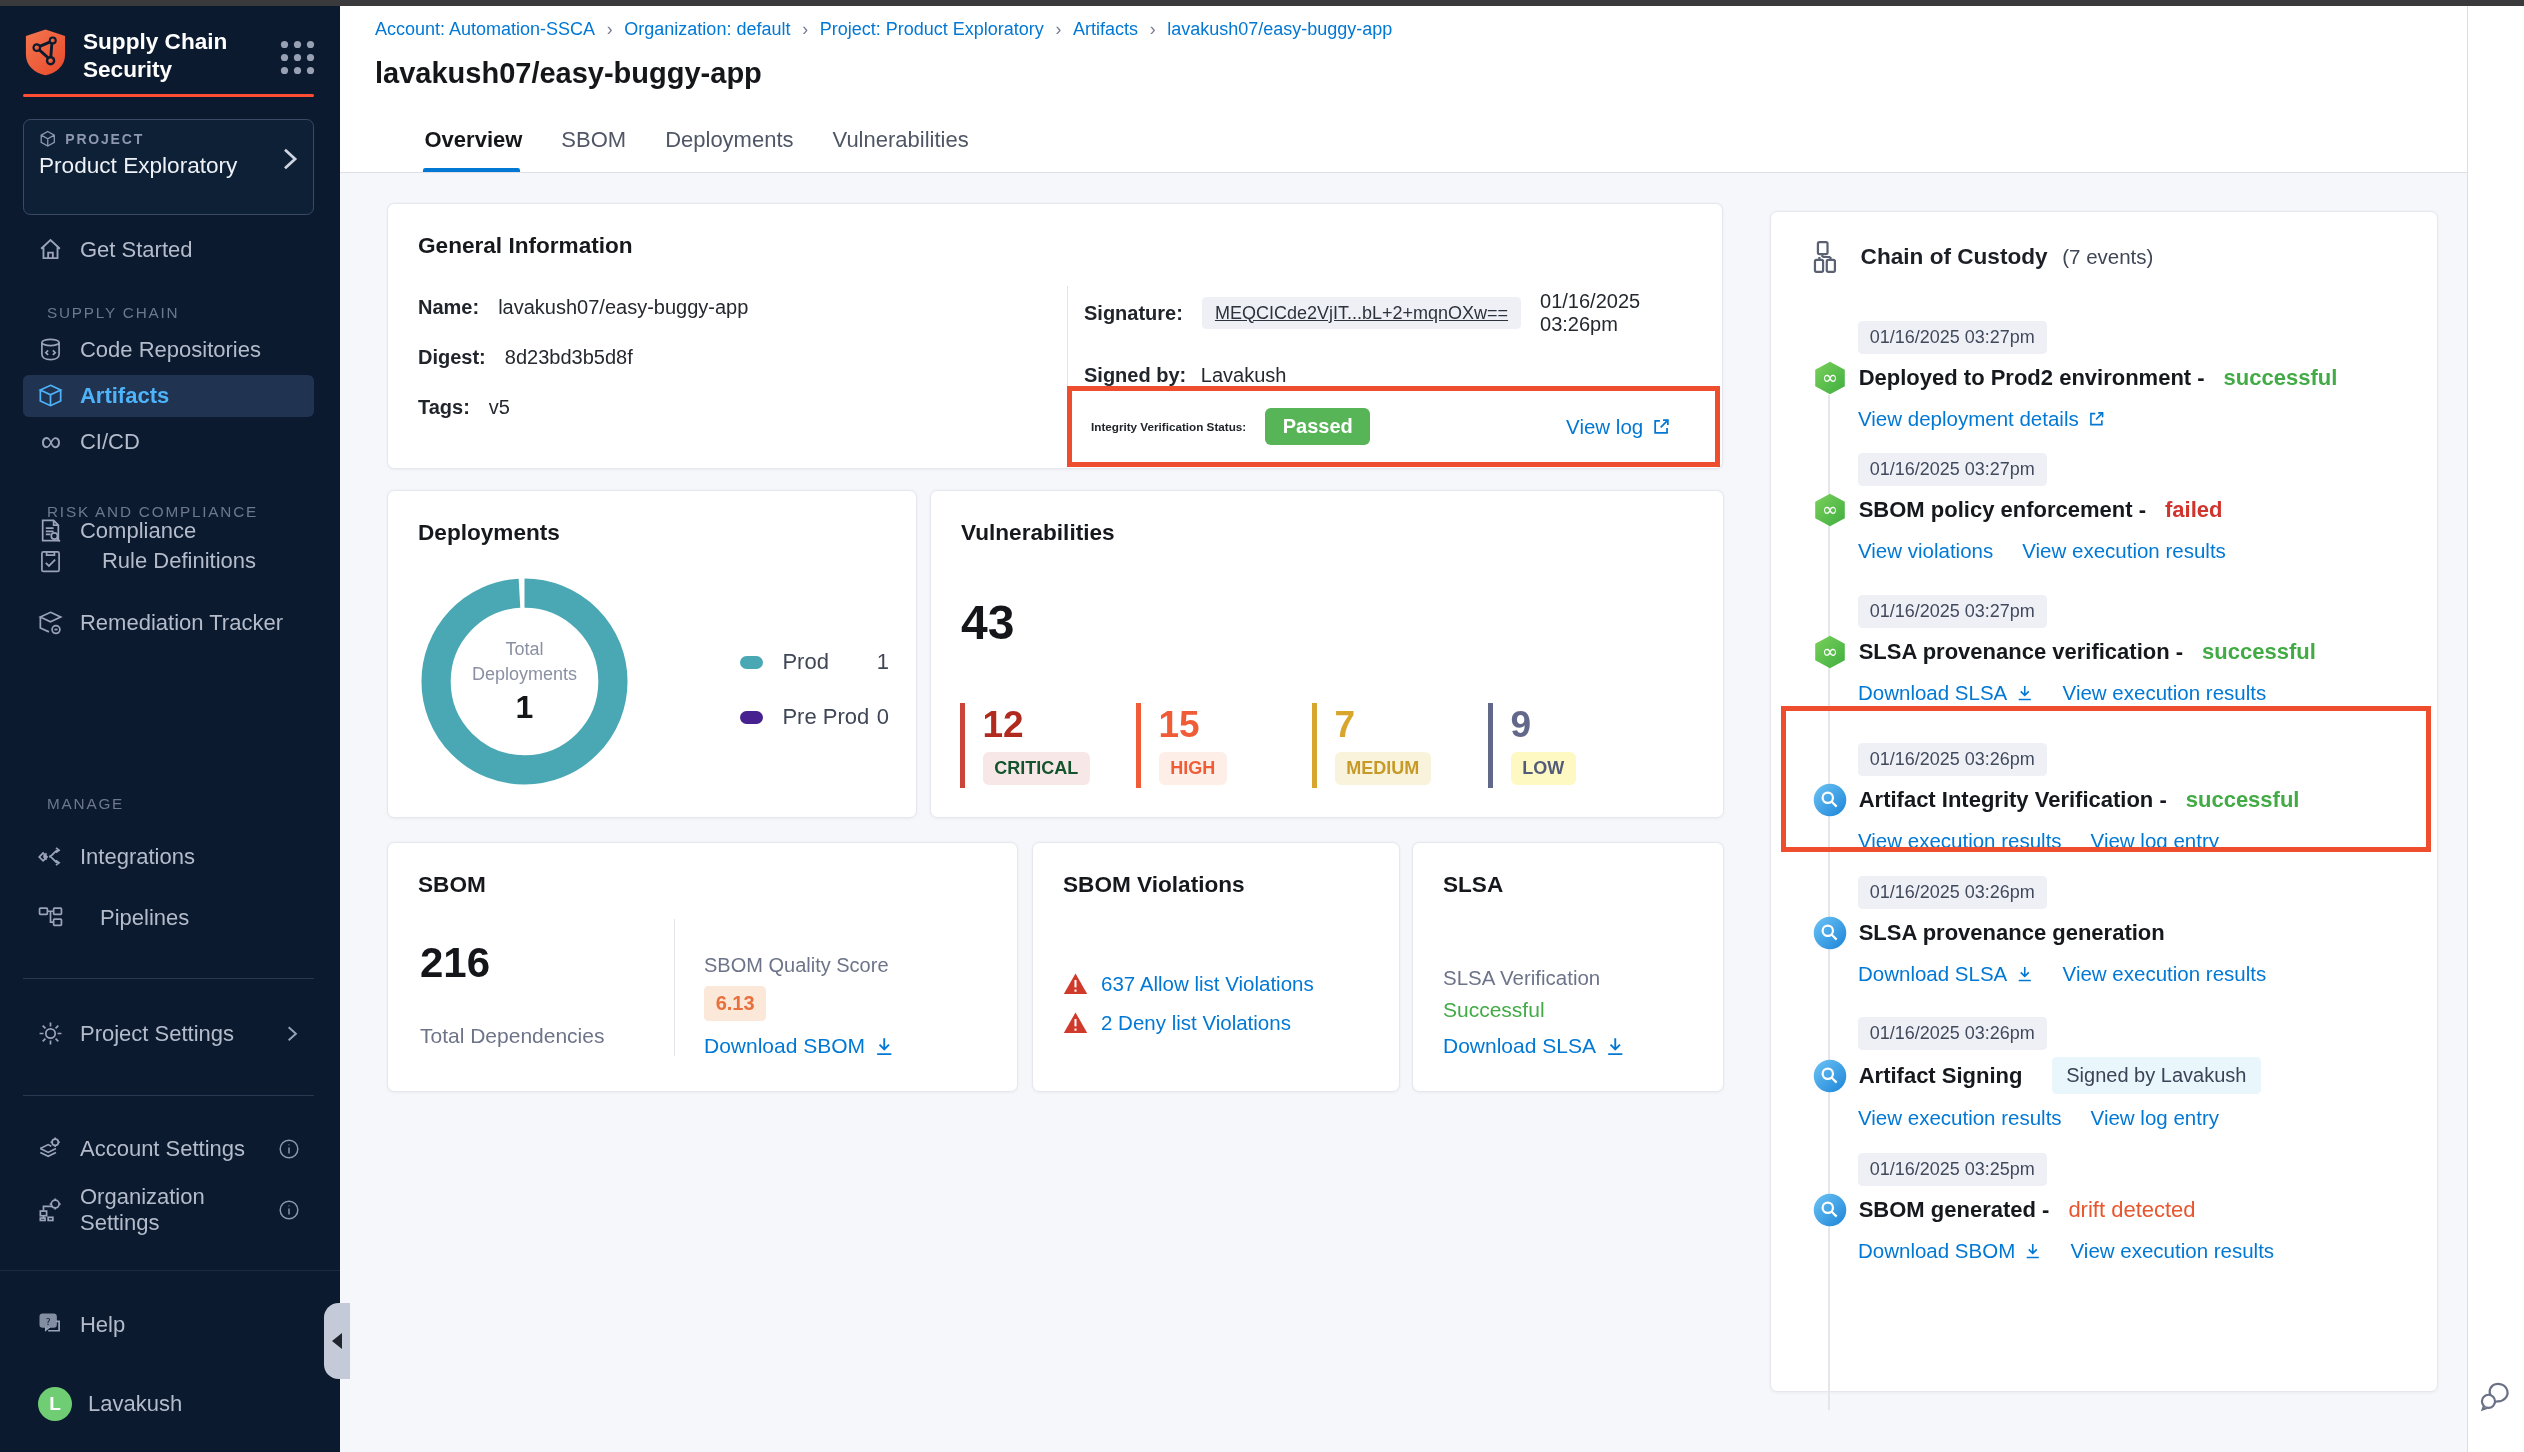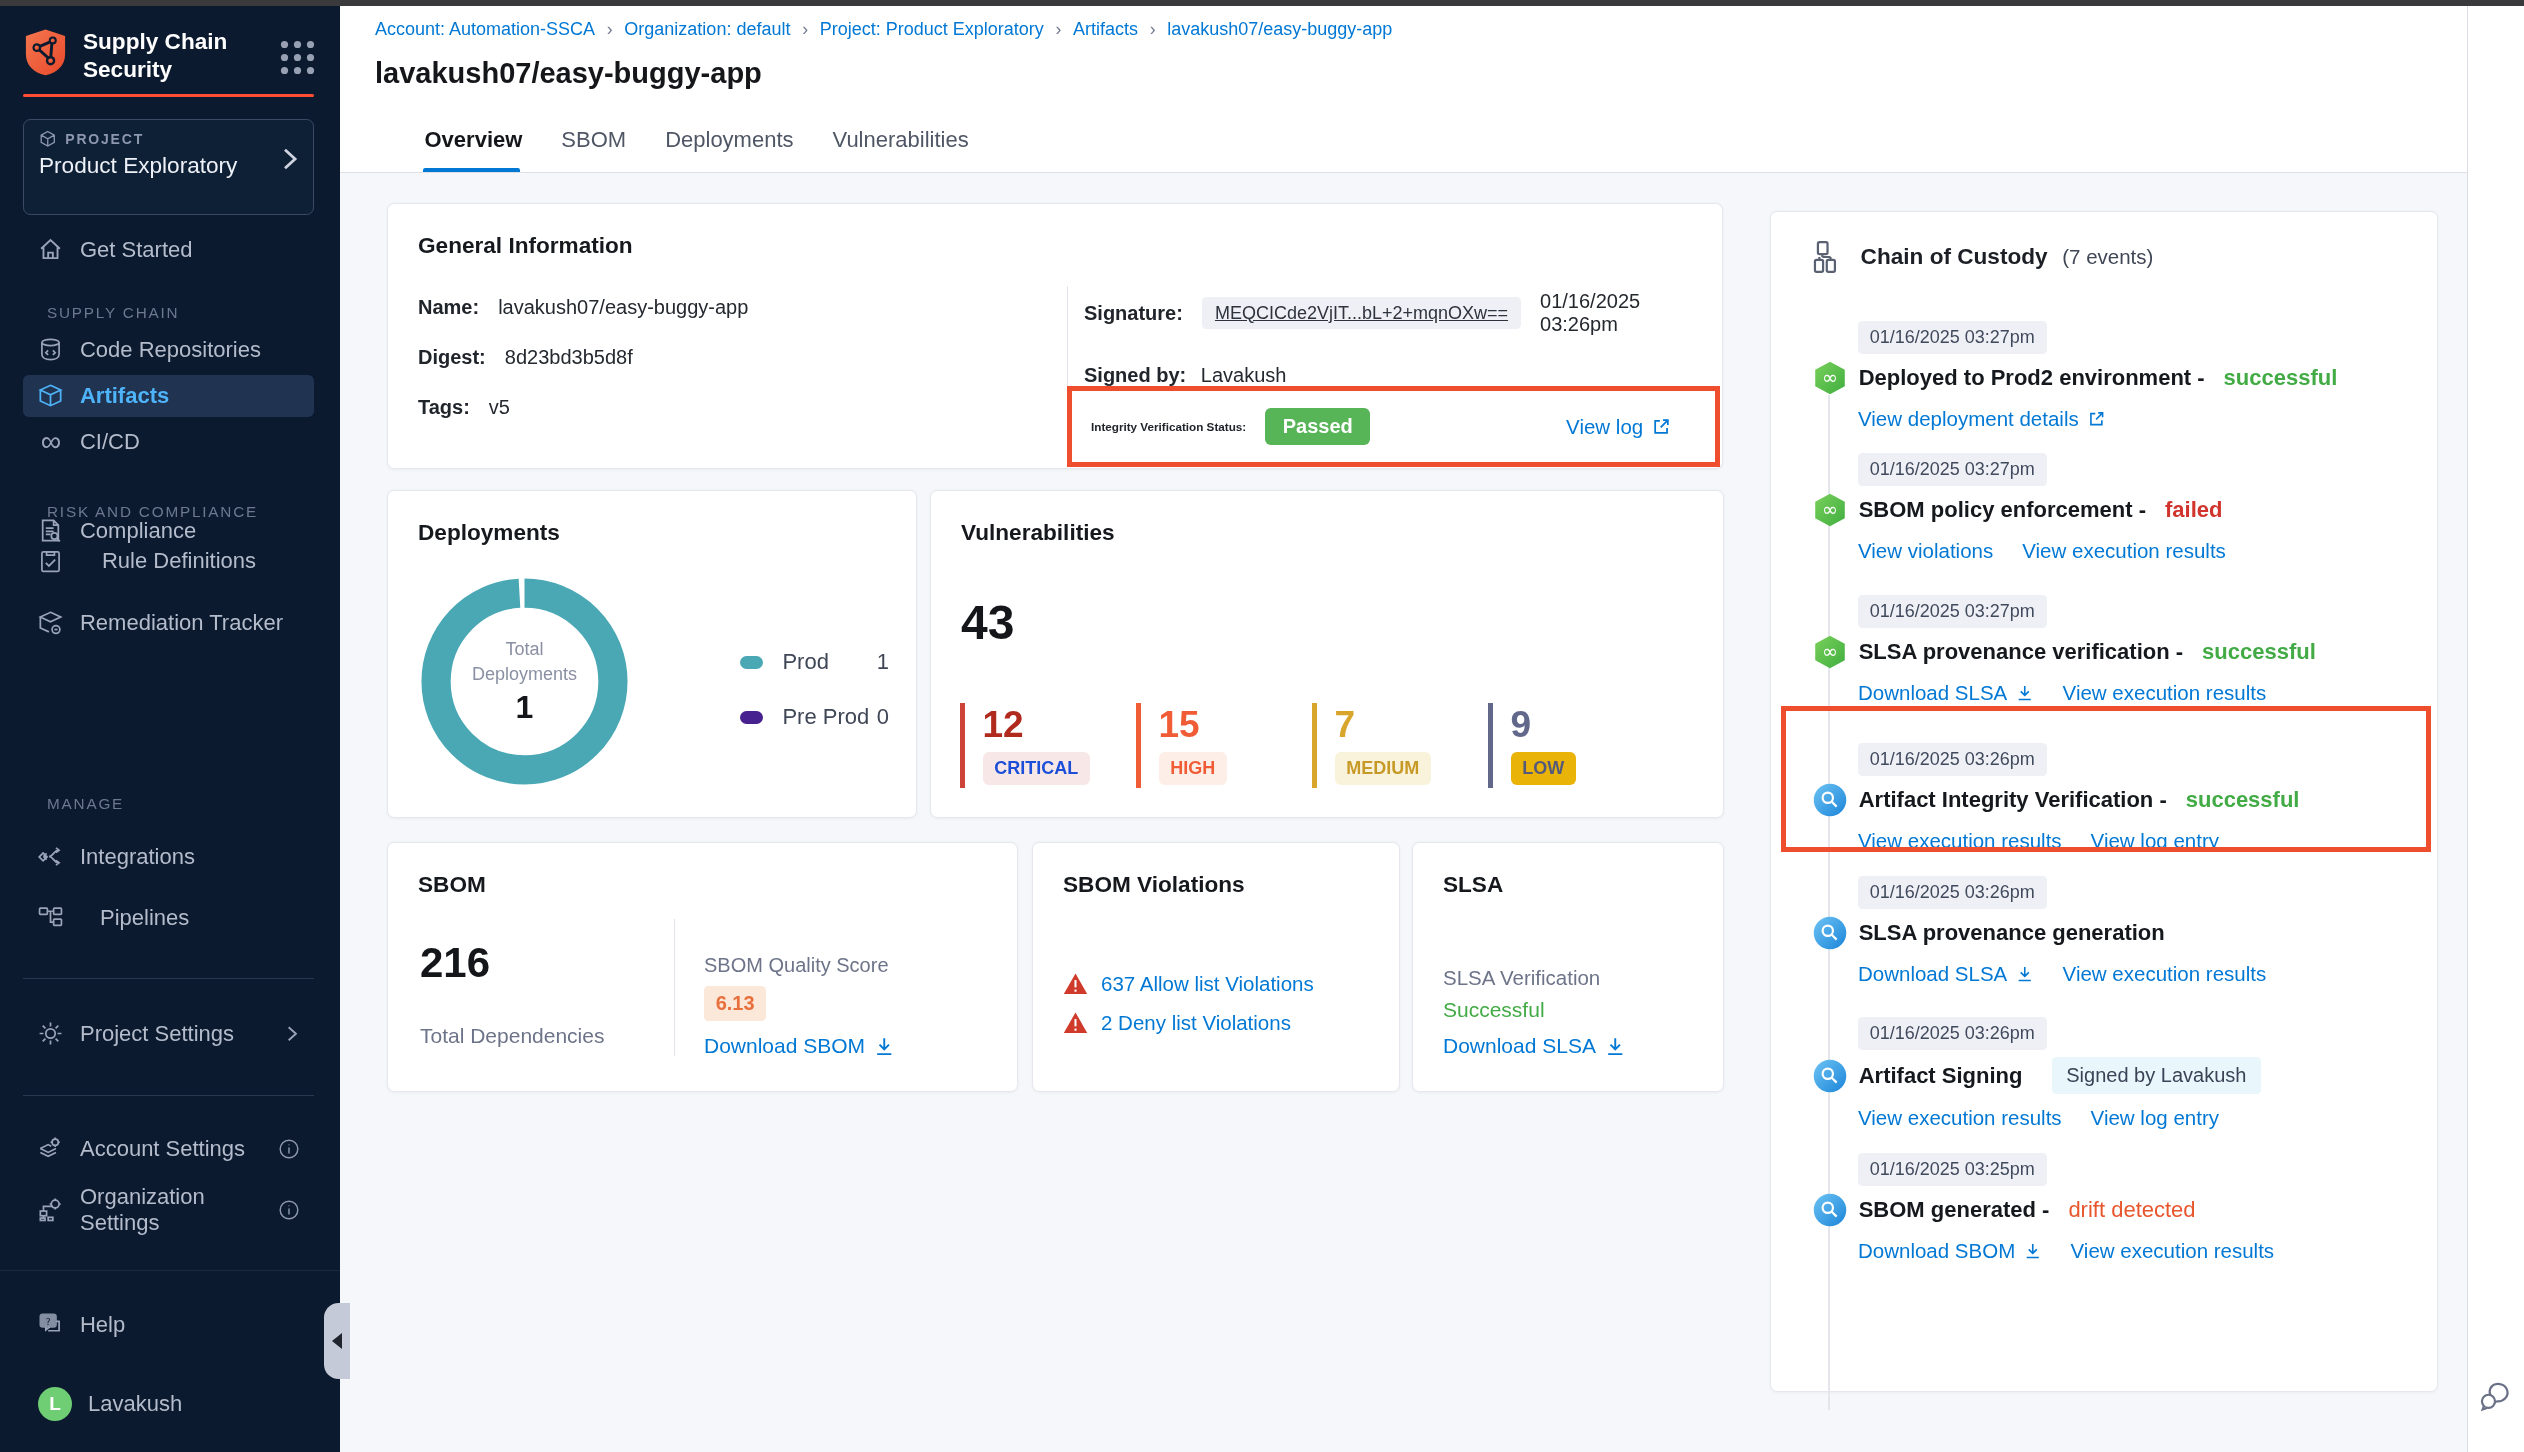--- a/index.html
+++ b/index.html
@@ -90,27 +90,27 @@
   .leg-val { margin-left:auto; }
 
   
   #vul { left:590px; top:317px; width:794px; height:328px; }
   .vul-total { position:absolute; left:30px; top:104px; font-size:48px; font-weight:700; color:#14161a; }
   .sev-row { position:absolute; left:29px; top:212px; display:flex; }
   .sev { width:176px; height:85px; border-left:5.1px solid; padding-left:17.5px; display:flex; flex-direction:column; justify-content:center; }
   .sev-num { font-size:37px; font-weight:700; line-height:1; }
   .sev-pill { margin-top:8.8px; align-self:flex-start; font-size:18px; font-weight:700; padding:5.8px 11.7px; border-radius:5.8px; }
   .sev-critical { border-color:#cb4437; } .sev-critical .sev-num { color:#b02a1e; }
-  .sev-critical .sev-pill { background:#f7e8e7; color:#1d4ed8; }
+  .sev-critical .sev-pill { background:#f7e8e7; color:#14532d; }
   .sev-high { border-color:#f05c36; } .sev-high .sev-num { color:#f05c36; }
   .sev-high .sev-pill { background:#fdefe7; color:#f05c36; }
   .sev-medium { border-color:#d9a62d; } .sev-medium .sev-num { color:#d9a62d; }
   .sev-medium .sev-pill { background:#faf3db; color:#c79a28; }
   .sev-low { border-color:#62688a; } .sev-low .sev-num { color:#62688a; }
-  .sev-low .sev-pill { background:#eab308; color:#545b7a; }
+  .sev-low .sev-pill { background:#fef9c3; color:#545b7a; }
 
   
   #sbom { left:47px; top:669px; width:631px; height:250px; }
   .sbom-total { position:absolute; left:32px; top:96px; font-size:42px; font-weight:700; color:#14161a; }
   .sbom-dep-label { position:absolute; left:32px; top:181px; font-size:21px; color:#6d7489; }
   .sbom-div { position:absolute; left:286px; top:76px; height:137px; width:0.7px; background:#e3e4eb; }
   .score-label { position:absolute; left:316px; top:111px; font-size:20px; color:#6d7489; }
   .score-pill { position:absolute; left:316px; top:143px; background:#fce8d9; color:#e8703d; font-size:20px; font-weight:700;
                 padding:5.8px 11.7px; border-radius:4.4px; }
   .sbom-dl { position:absolute; left:316px; top:191px; }

